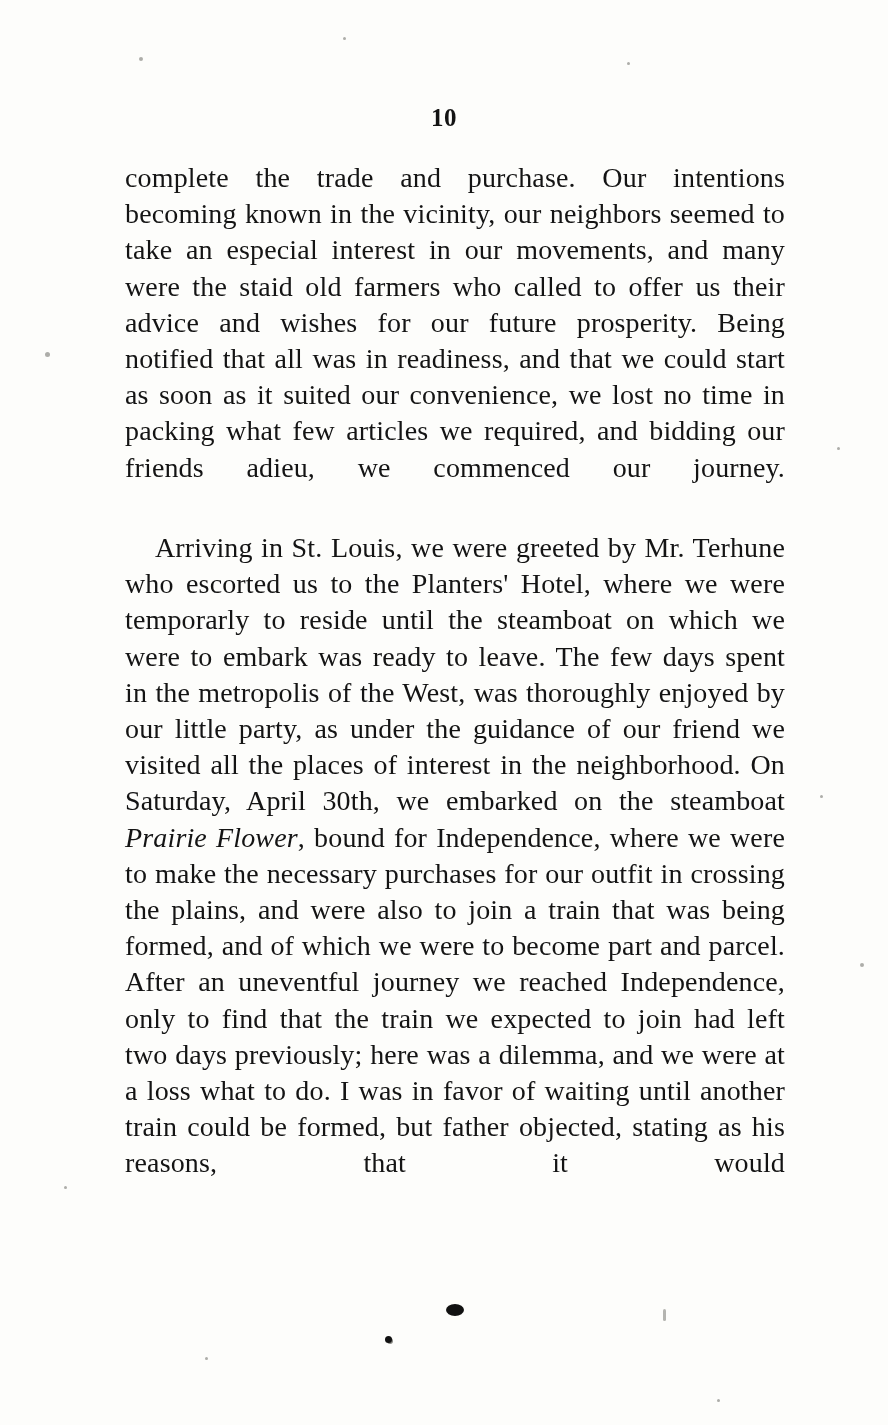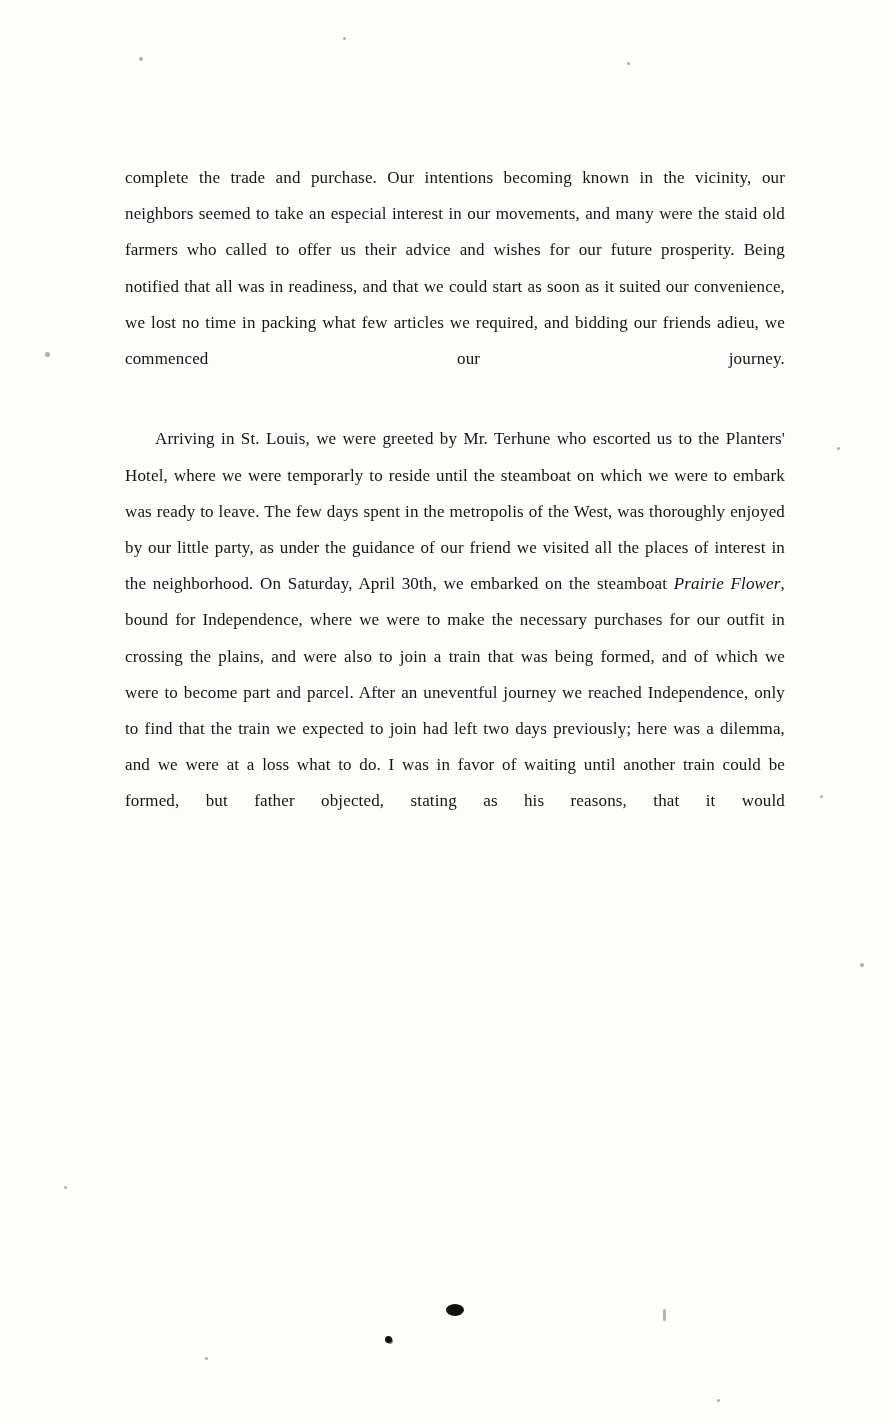--- a/index.html
+++ b/index.html
@@ -45,21 +45,21 @@
 
   .text-block {
     position: absolute;
     top: 160px;
     left: 125px;
     width: 660px;
   }
 
   p.para {
     margin: 0;
-    font-size: 17px;
+    font-size: 28px;
     line-height: 36.2px;
     text-align: justify;
     text-justify: inter-word;
     color: #141414;
     letter-spacing: 0.15px;
     word-spacing: 0.5px;
   }
   p.para + p.para {
     margin-top: 8px;
   }
@@ -94,20 +94,21 @@
   <div class="speck" style="left:45px; top:352px; width:5px; height:5px;"></div>
   <div class="speck" style="left:837px; top:447px; width:3px; height:3px;"></div>
   <div class="speck" style="left:820px; top:795px; width:3px; height:3px;"></div>
   <div class="speck" style="left:860px; top:963px; width:4px; height:4px;"></div>
   <div class="speck" style="left:64px; top:1186px; width:3px; height:3px;"></div>
   <div class="speck" style="left:205px; top:1357px; width:3px; height:3px;"></div>
   <div class="speck" style="left:717px; top:1399px; width:3px; height:3px;"></div>
   <div class="speck" style="left:387px; top:1338px; width:6px; height:6px; opacity:0.8;"></div>
   <div class="speck" style="left:663px; top:1309px; width:3px; height:12px; border-radius:2px; opacity:0.5;"></div>
 
+  <div class="page-number">10</div>
 
   <div class="text-block">
 
     <p class="para">complete the trade and purchase.   Our intentions becoming known in the vicinity, our neighbors seemed to take an especial interest in our movements, and many were the staid old farmers who called to offer us their advice and wishes for our future prosperity. Being notified that all was in readiness, and that we could start as soon as it suited our convenience, we lost no time in packing what few articles we required, and bidding our friends adieu, we commenced our journey.</p>
 
     <p class="para indent"><span>Arriving in St. Louis, we were greeted by Mr. Terhune who escorted us to the Planters' Hotel, where we were temporarly to reside until the steamboat on which we were to embark was ready to leave.   The few days spent in the metropolis of the West, was thoroughly enjoyed by our little party, as under the guidance of our friend we visited all the places of interest in the neighborhood.   On Saturday, April 30th, we embarked on the steamboat </span><em>Prairie Flower</em><span>, bound for Independence, where we were to make the necessary purchases for our outfit in crossing the plains, and were also to join a train that was being formed, and of which we were to become part and parcel.   After an uneventful journey we reached Independence, only to find that the train we expected to join had left two days previously; here was a dilemma, and we were at a loss what to do.   I was in favor of waiting until another train could be formed, but father objected, stating as his reasons, that it would</span></p>
 
   </div>
 
   <div class="ink-blot" style="left:446px; top:1304px; width:18px; height:12px;"></div>

